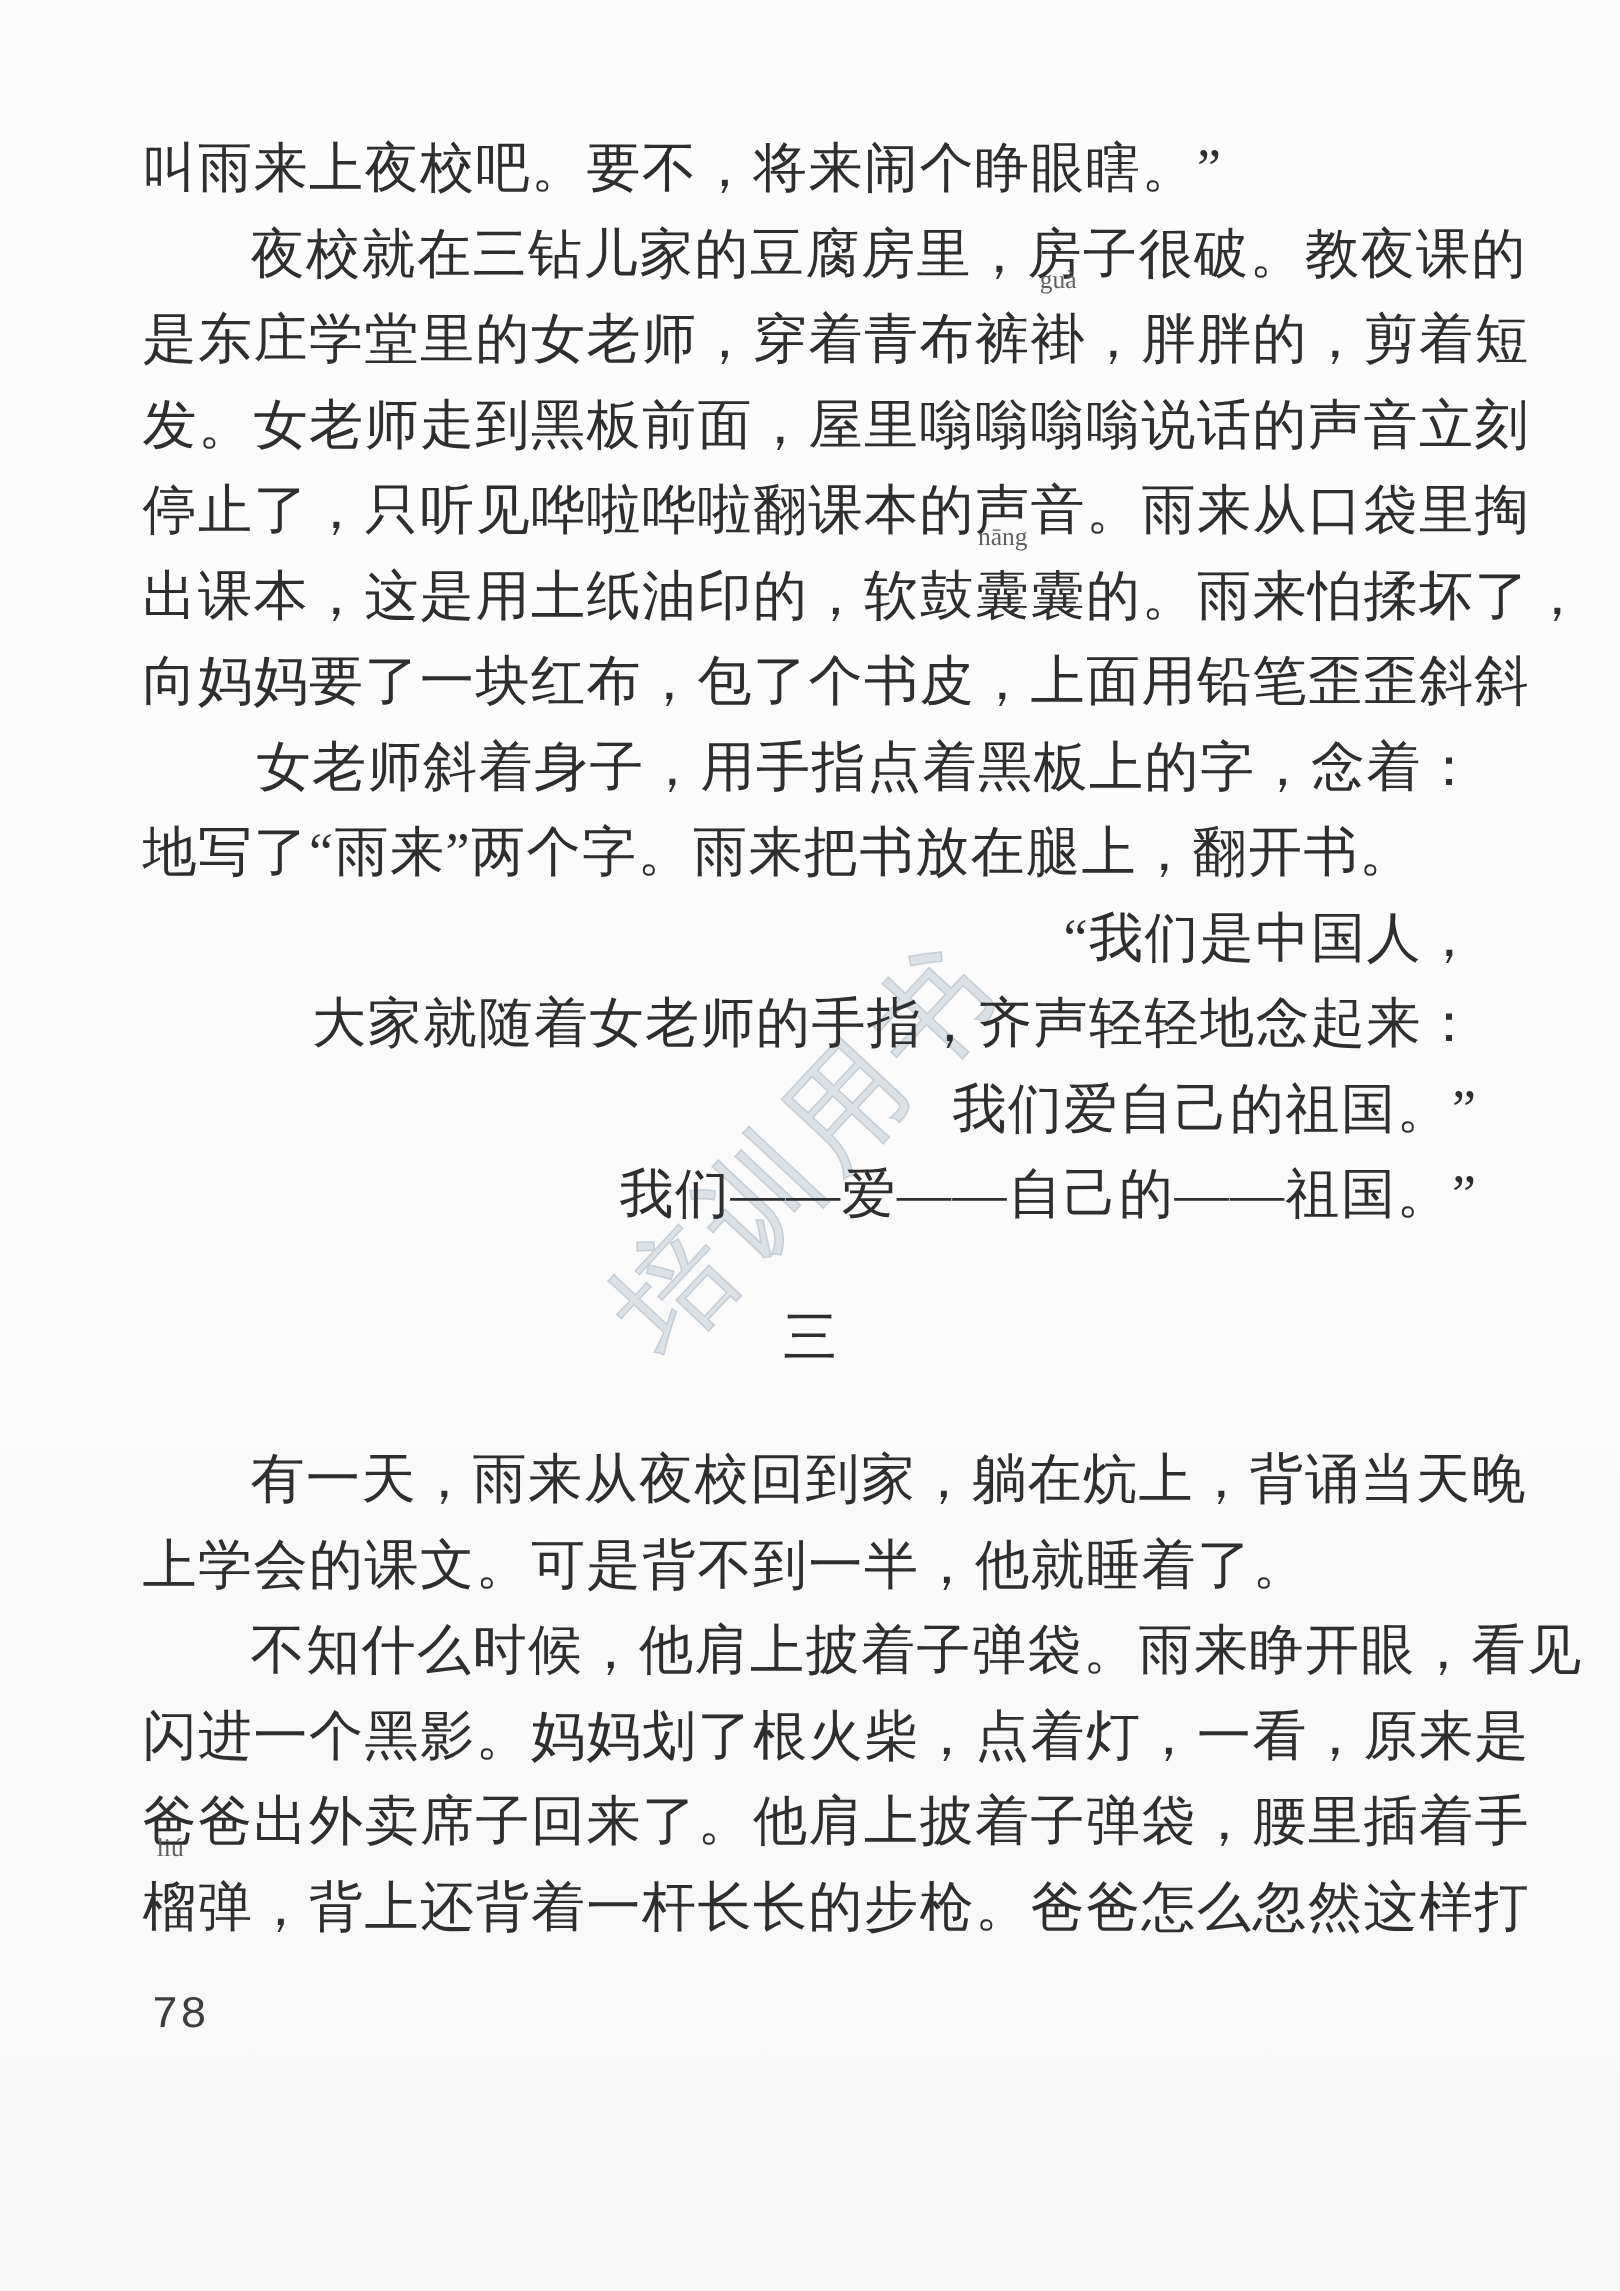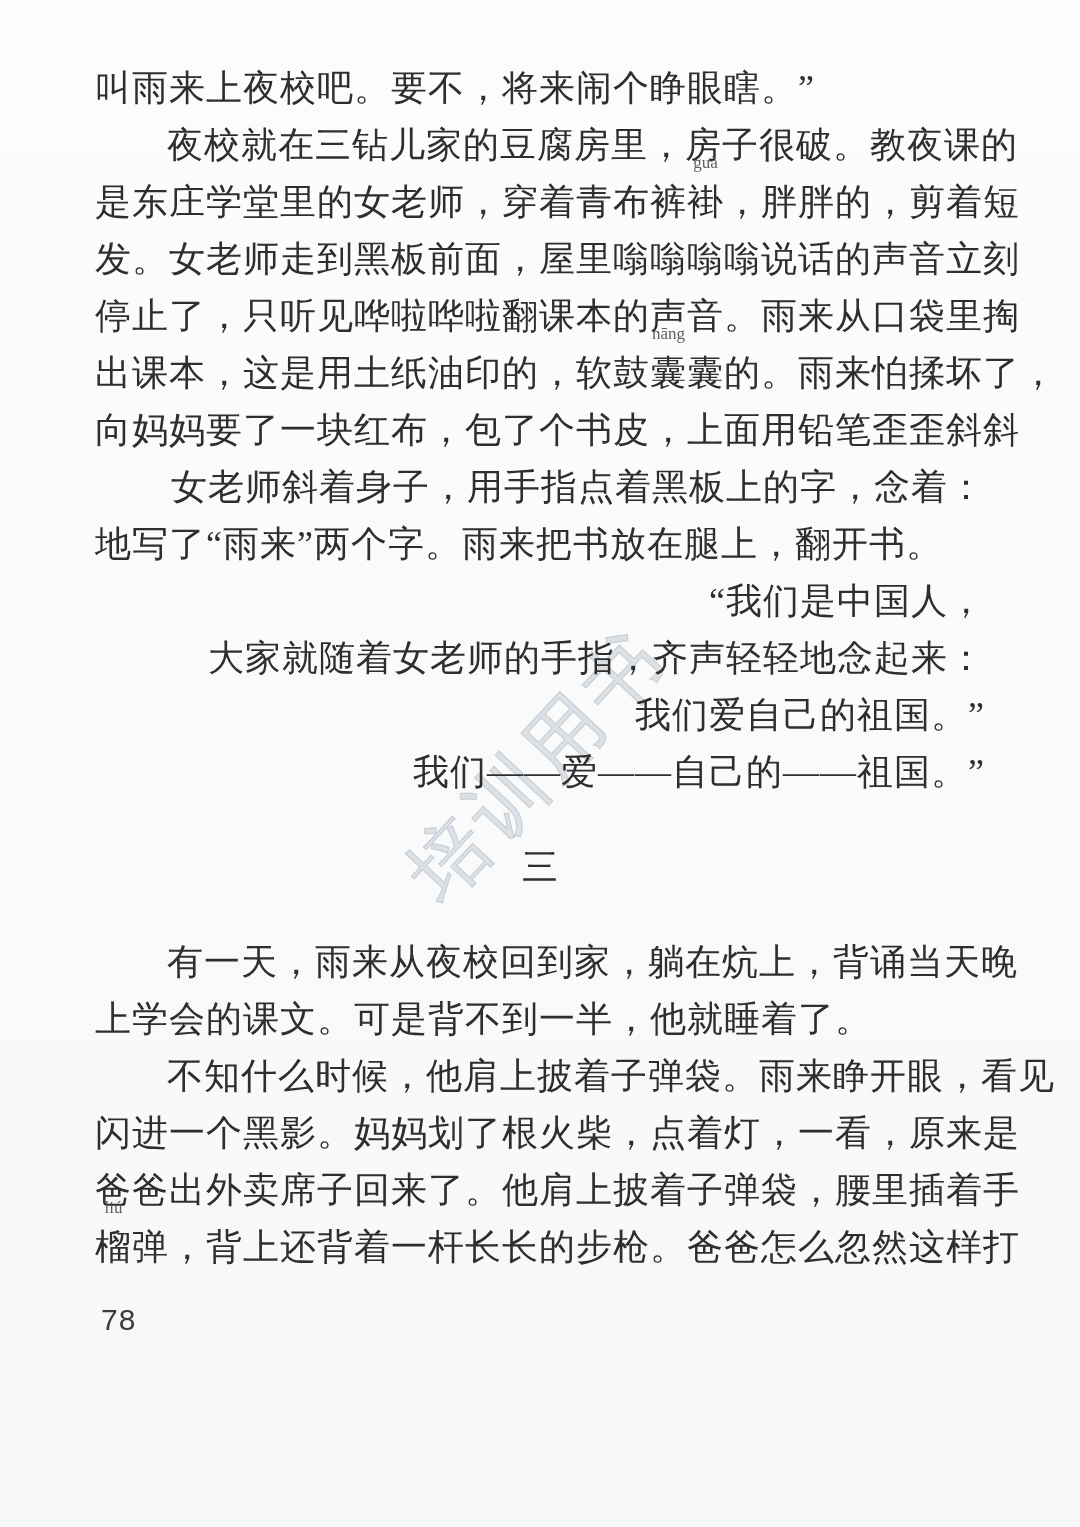--- a/index.html
+++ b/index.html
@@ -31,21 +31,21 @@
     color: rgba(190, 199, 209, 0.5);
     -webkit-text-stroke: 1px rgba(168, 180, 193, 0.55);
     pointer-events: none;
     z-index: 1;
   }
   .content {
     position: absolute;
     left: 95px;
     top: 0;
     width: 890px;
-    padding-top: 60px;
+    padding-top: 84px;
     font-size: 36px;
     letter-spacing: 1px;
     z-index: 2;
   }
   .line {
     height: 57px;
     line-height: 57px;
     white-space: nowrap;
   }
   .line.indent {
@@ -77,21 +77,21 @@
     font-size: 36px;
     letter-spacing: 0;
   }
   .page-number {
     margin-top: 24px;
     padding-left: 6px;
     font-size: 30px;
     line-height: 40px;
     color: #3d3d3d;
     letter-spacing: 1px;
-    font-family: Liberation Sans, sans-serif;
+    font-family: Liberation Mono, monospace;
   }
 </style>
 </head>
 <body>
 
 <div class="page">
   <div class="watermark">培训用书</div>
 
   <div class="content">
     <div id="lines-before">

